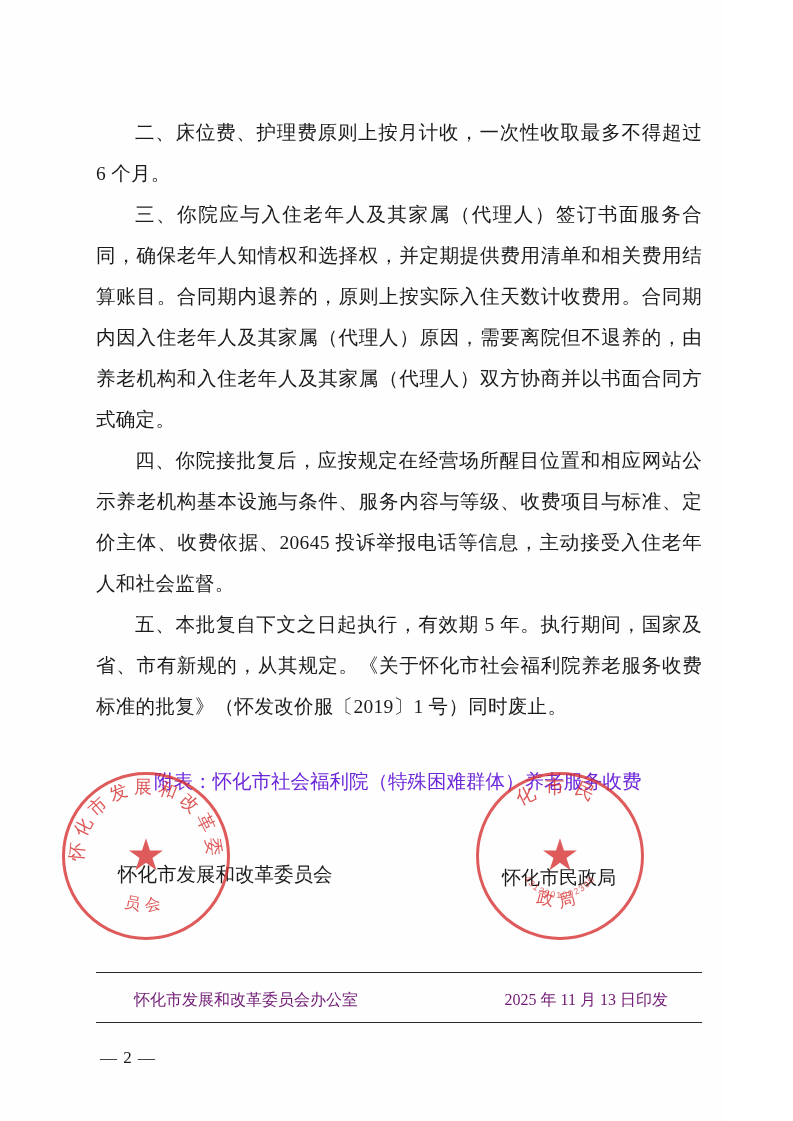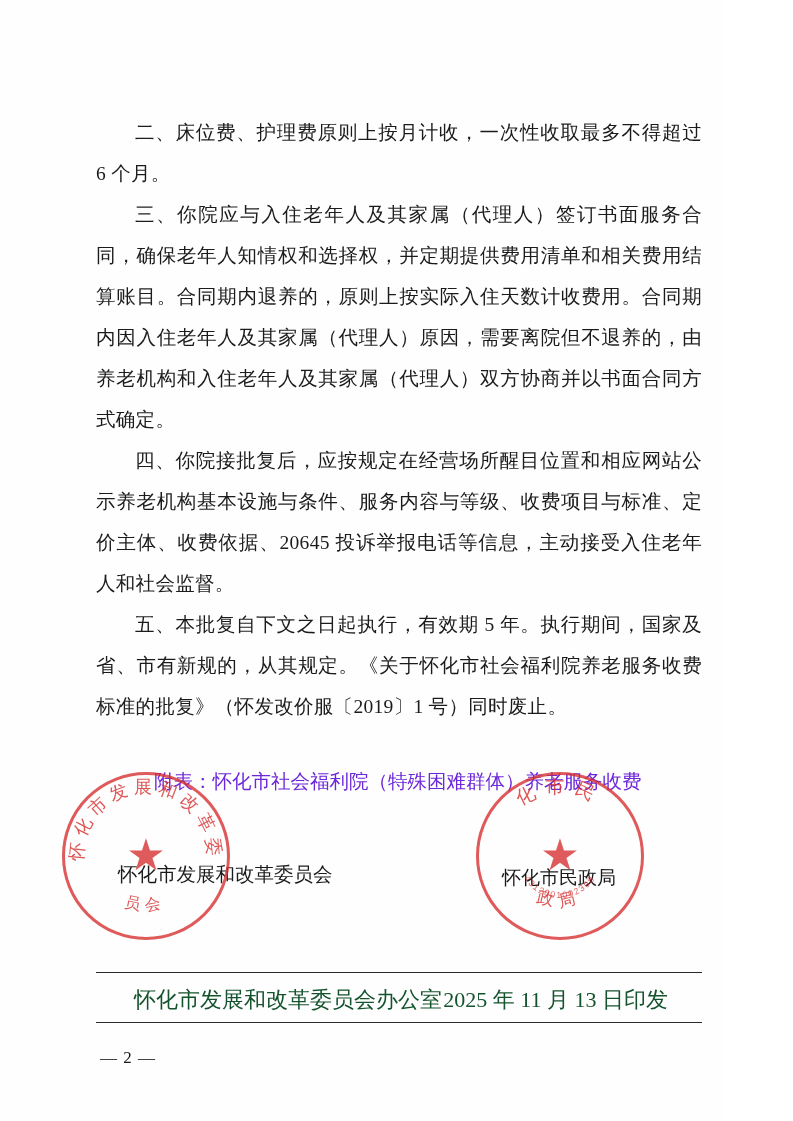--- a/index.html
+++ b/index.html
@@ -131,23 +131,23 @@
     width: 606px;
     height: 0;
     border-top: 1.6px solid #2a2a2a;
   }
   .footer-row {
     position: absolute;
     left: 96px;
     top: 980px;
     width: 606px;
     height: 40px;
-    font-size: 22px;
+    font-size: 16px;
     line-height: 40px;
-    color: #14532d;
+    color: #701a75;
   }
   .footer-left {
     position: absolute;
     left: 38px;
     top: 0;
     white-space: nowrap;
   }
   .footer-right {
     position: absolute;
     right: 34px;

